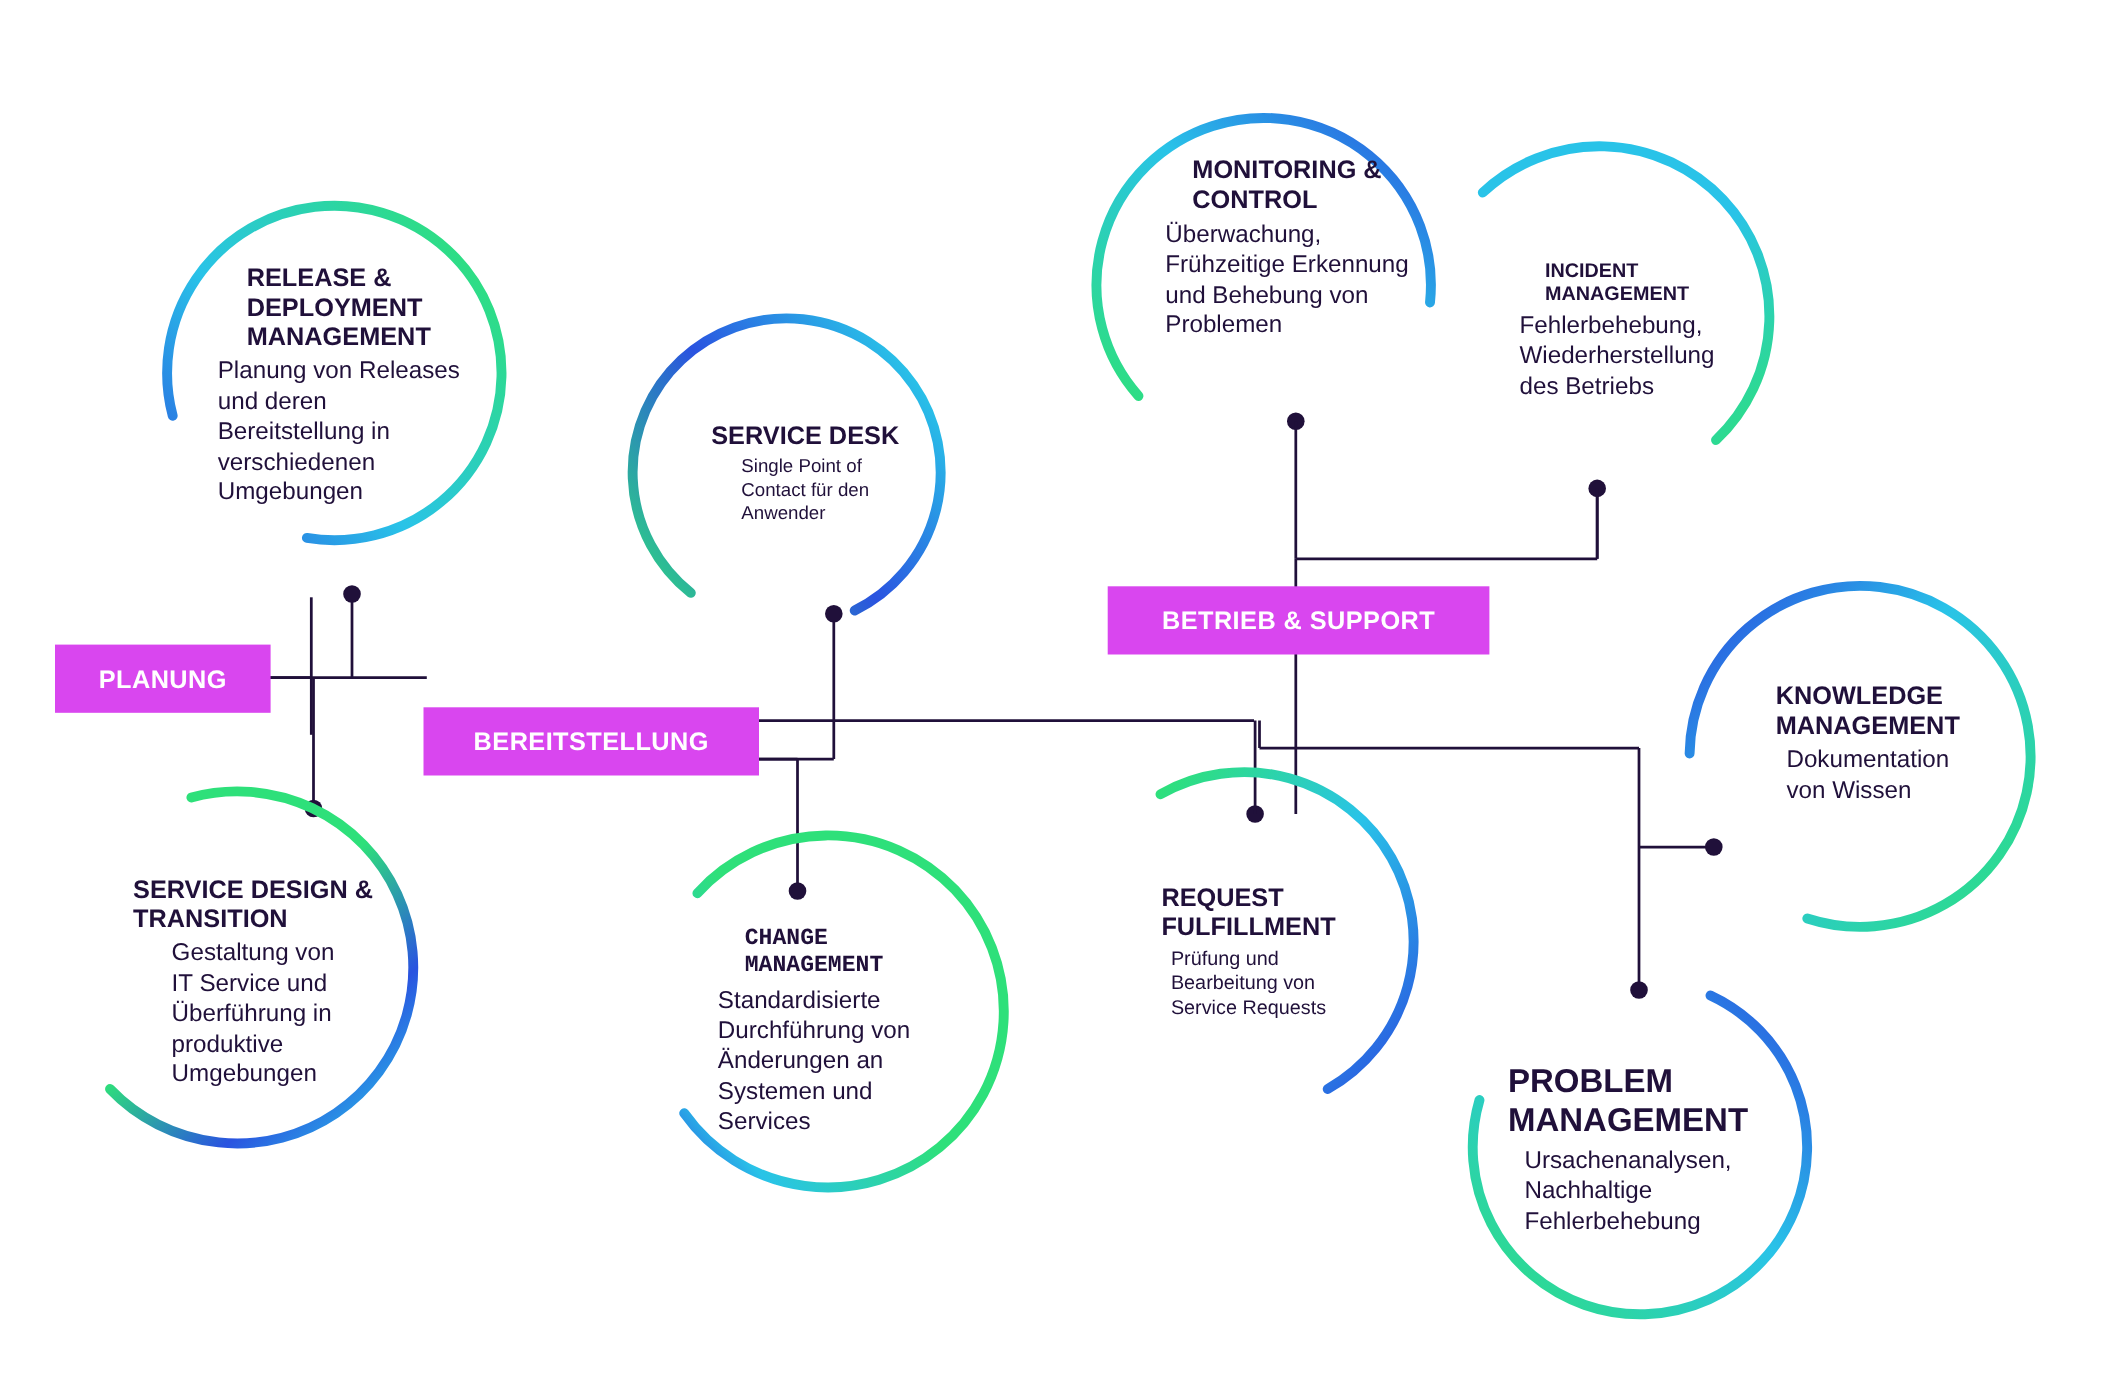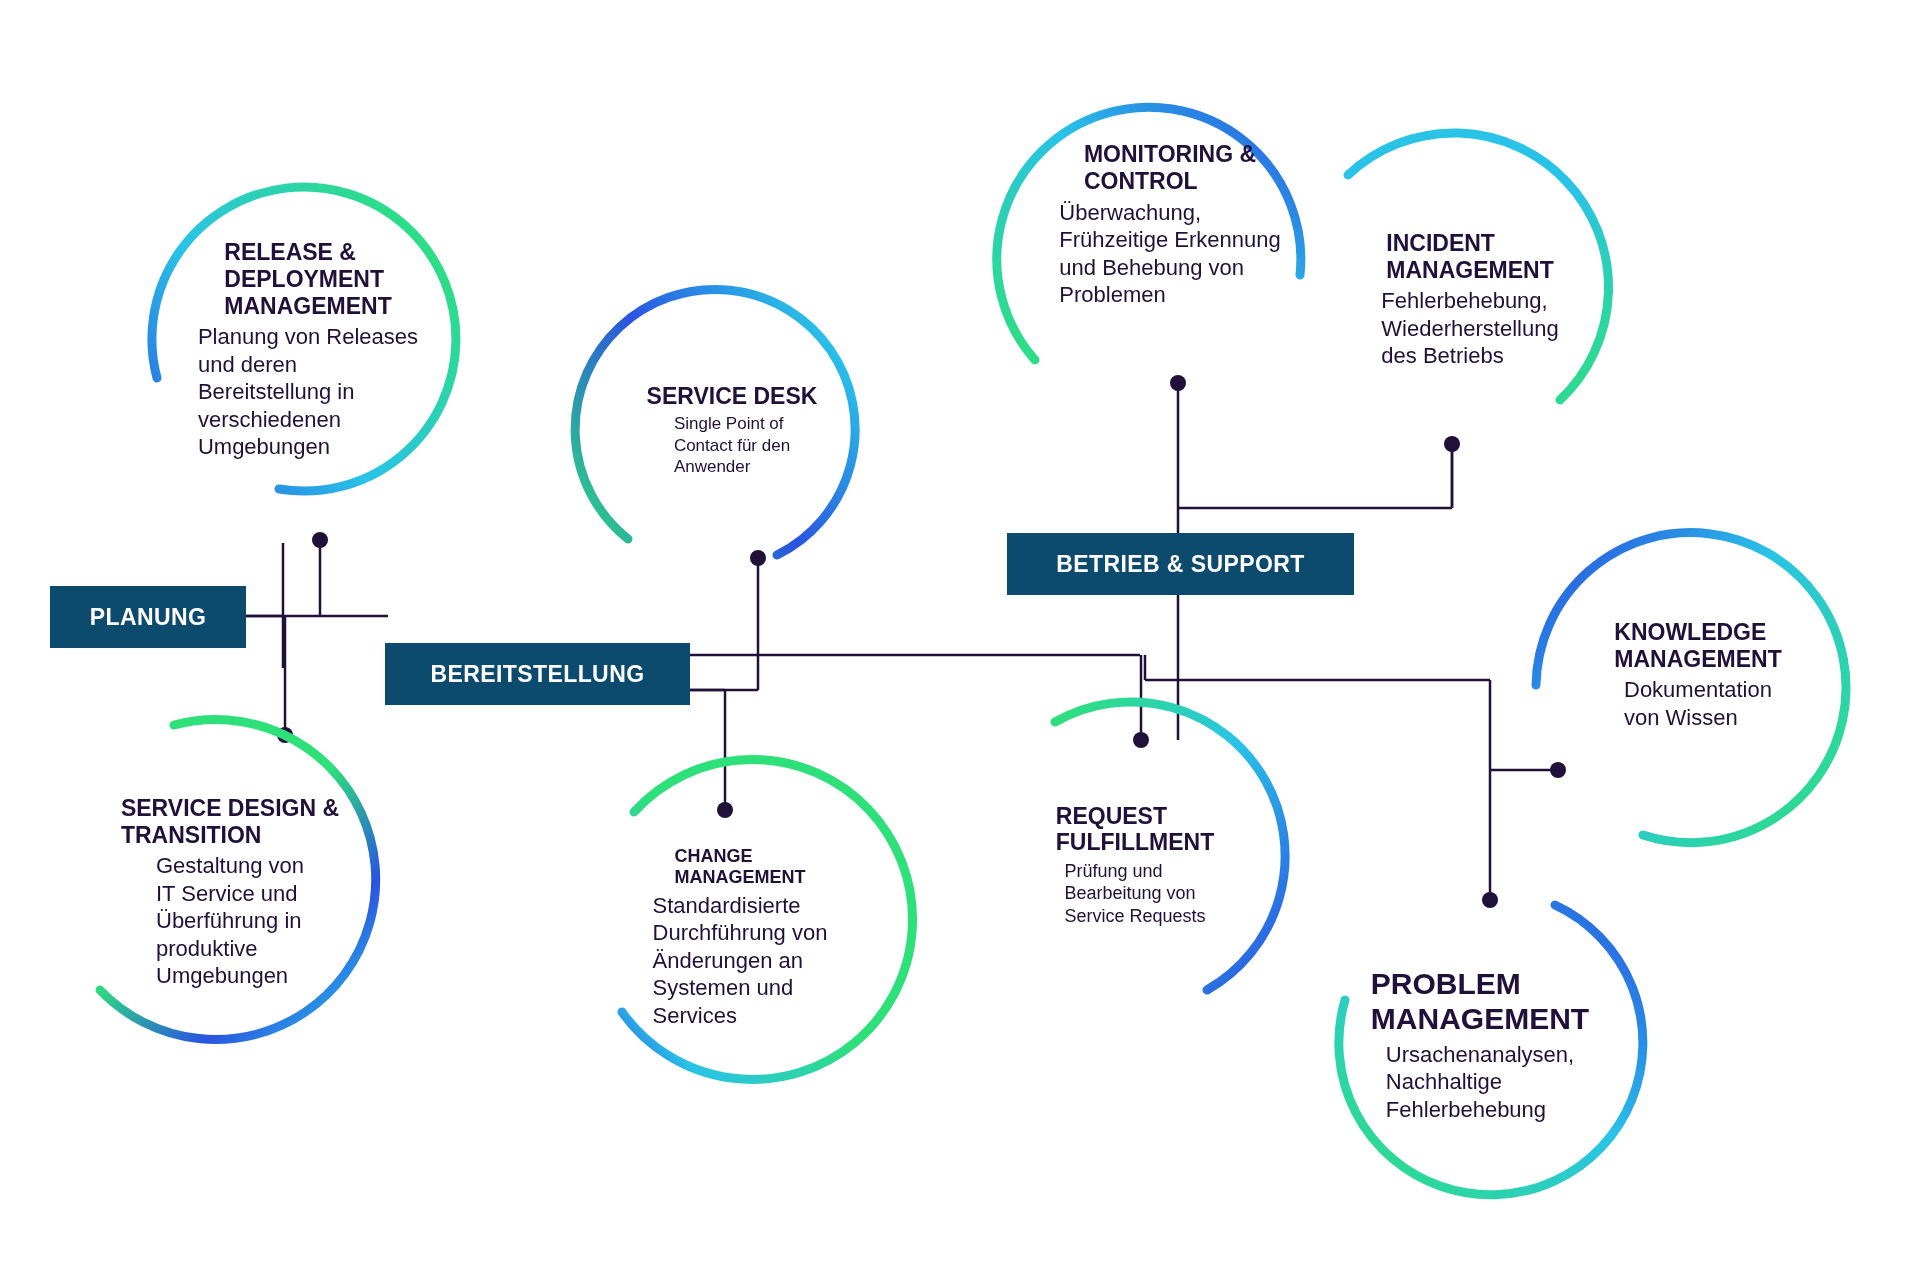--- a/index.html
+++ b/index.html
@@ -20,21 +20,21 @@
   #connector-layer {
     position: absolute;
     left: 0;
     top: 0;
     width: 1920px;
     height: 1270px;
     pointer-events: none;
   }
   .node-box {
     position: absolute;
-    background: #0c4a6e;
+    background: #d946ef;
     color: #ffffff;
     font-weight: bold;
     letter-spacing: 0.4px;
     display: flex;
     align-items: center;
     justify-content: center;
     box-sizing: border-box;
   }
   .bubble {
     position: absolute;
@@ -205,21 +205,21 @@
       <defs>
         <linearGradient id="grad-inc" x1="0%" y1="10%" x2="100%" y2="100%">
           <stop offset="0%" stop-color="#29c3e8"></stop>
           <stop offset="55%" stop-color="#29c3e8"></stop>
           <stop offset="100%" stop-color="#2ee07a"></stop>
         </linearGradient>
       </defs>
       <path d="M 38 45 A 145 145 0 0 1 250 270" fill="none" stroke="url(#grad-inc)" stroke-width="9" stroke-linecap="round"></path>
     </svg>
     <div class="text-wrap">
-      <div class="b-title" style="font-size:23px;margin-top:40px;">INCIDENT
+      <div class="b-title" style="font-size:18px;margin-top:40px;">INCIDENT
 MANAGEMENT</div>
       <div class="b-desc" style="font-size:22px; margin-top:4px;">Fehlerbehebung,
 Wiederherstellung
 des Betriebs</div>
     </div>
   </div>
 
   <div class="bubble" style="left:1528px; top:490px; width:340px; height:370px;">
     <svg width="340" height="370" viewBox="0 0 340 370">
       <defs>
@@ -268,21 +268,21 @@
         <linearGradient id="grad-chg" x1="100%" y1="10%" x2="0%" y2="100%">
           <stop offset="0%" stop-color="#2ee07a"></stop>
           <stop offset="50%" stop-color="#2ee07a"></stop>
           <stop offset="85%" stop-color="#29c3e8"></stop>
           <stop offset="100%" stop-color="#2a53e0"></stop>
         </linearGradient>
       </defs>
       <path d="M 64 52 A 160 160 0 1 1 52 252" fill="none" stroke="url(#grad-chg)" stroke-width="9" stroke-linecap="round"></path>
     </svg>
     <div class="text-wrap">
-      <div class="b-title" style="font-size:18px;">CHANGE
+      <div class="b-title" style="font-size:21px;font-family:Liberation Mono, monospace;">CHANGE
 MANAGEMENT</div>
       <div class="b-desc" style="font-size:22px; margin-top:4px;">Standardisierte
 Durchführung von
 Änderungen an
 Systemen und
 Services</div>
     </div>
   </div>
 
   <div class="bubble" style="left:975px; top:700px; width:320px; height:330px;">

